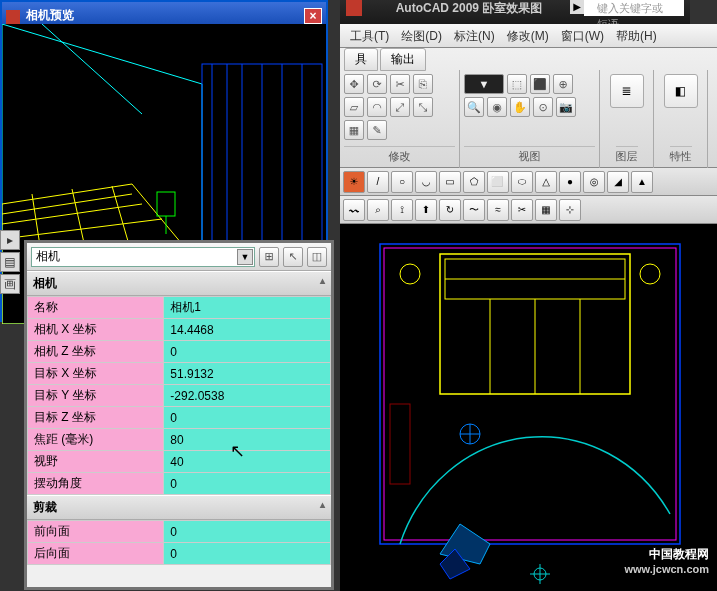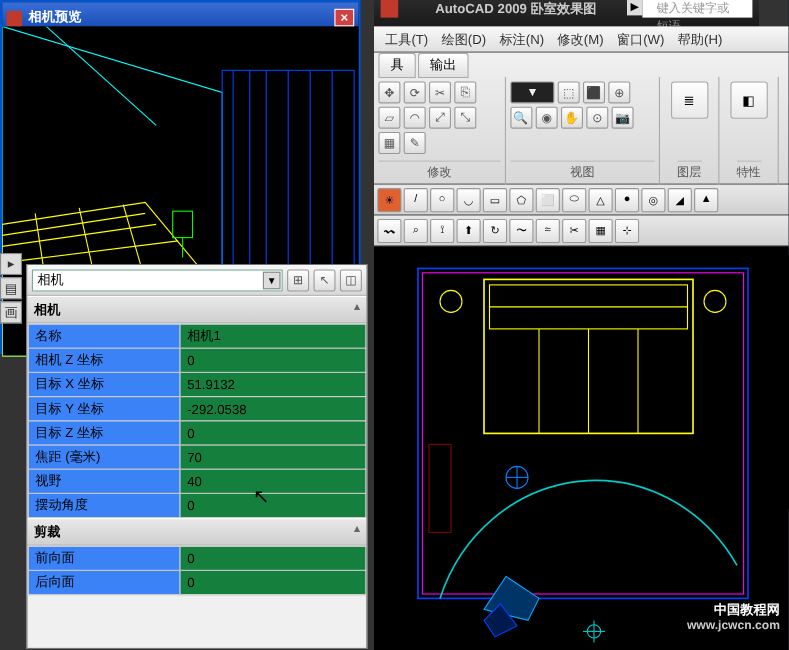--- a/index.html
+++ b/index.html
@@ -29,29 +29,29 @@
 .viewport svg{width:100%;height:100%}
 .preview-win{position:absolute;top:0;left:0;width:328px;height:322px;background:#000;border:2px solid #0055cc}
 .preview-win .pv-title{height:22px;background:linear-gradient(#3a6fd8,#1a4fb8);display:flex;align-items:flex-end;padding:0 4px;color:#fff;font-weight:bold}
 .preview-win .pv-title .picon{width:14px;height:14px;background:#c0392b;margin-right:6px}
 .preview-win .pv-title .txt{flex:1}
 .preview-win .pv-title .close{width:18px;height:16px;background:#d04040;color:#fff;text-align:center;line-height:14px;border:1px solid #fff;font-weight:bold}
 .preview-win .pv-body{width:100%;height:300px;position:relative}
 .preview-win .pv-body svg{width:100%;height:100%}
 .sidetools{position:absolute;top:230px;left:0;width:24px;display:flex;flex-direction:column;gap:2px}
 .sidetools .st{width:20px;height:20px;background:#ddd;border:1px solid #888;color:#333;text-align:center;line-height:18px}
-.props{position:absolute;top:240px;left:24px;width:310px;height:350px;background:#f0f0f0;border:1px solid #737373}
+.props{position:absolute;top:240px;left:24px;width:310px;height:350px;background:#f0f0f0;border:3px solid #737373}
 .props .phead{height:28px;background:linear-gradient(#f8f8f8,#d8d8d8);display:flex;align-items:center;padding:0 4px;gap:4px;border-bottom:1px solid #aaa}
 .props .phead .combo{flex:1;height:20px;background:#fff;border:1px solid #7a9;display:flex;align-items:center;padding:0 4px;position:relative}
 .props .phead .combo .dd{position:absolute;right:1px;width:16px;height:16px;background:#ddd;border:1px solid #888;text-align:center;line-height:14px;font-size:9px}
 .props .sect{background:linear-gradient(#e8e8e8,#d0d0d0);padding:3px 6px;font-weight:bold;border-top:1px solid #fff;border-bottom:1px solid #aaa;display:flex;justify-content:space-between}
 .props .sect .chev{font-size:10px;color:#666}
 .props table{width:100%;border-collapse:collapse}
-.props td{border:1px solid #ccc;padding:2px 6px;background:#15803d;height:19px}
-.props td.k{background:#3b82f6;width:45%}
+.props td{border:1px solid #ccc;padding:2px 6px;background:#5eead4;height:19px}
+.props td.k{background:#f9a8d4;width:45%}
 .cursor{position:absolute;top:440px;left:230px;font-size:18px;color:#000;pointer-events:none}
 .watermark{position:absolute;bottom:16px;right:8px;color:#fff;font-size:16px;font-weight:bold;text-shadow:1px 1px 2px #000;text-align:right;pointer-events:none}
 .watermark .sub{font-size:11px;font-weight:bold;color:#ccc}
 </style>
 </head>
 <body>
 
 <div class="app-bg"></div>
 
 <div class="titlebar">
@@ -220,38 +220,42 @@
     <span>相机</span>
     <span class="chev">▴</span>
   </div>
   <table>
     <tbody>
         <tr>
           <td class="k">名称</td>
           <td>相机1</td>
         </tr>
     <tr>
+          <td class="k">相机 X 坐标</td>
+          <td>14.4468</td>
+        </tr>
+    <tr>
           <td class="k">相机 Z 坐标</td>
           <td>0</td>
         </tr>
     <tr>
           <td class="k">目标 X 坐标</td>
           <td>51.9132</td>
         </tr>
     <tr>
           <td class="k">目标 Y 坐标</td>
           <td>-292.0538</td>
         </tr>
     <tr>
           <td class="k">目标 Z 坐标</td>
           <td>0</td>
         </tr>
     <tr>
           <td class="k">焦距 (毫米)</td>
-          <td>70</td>
+          <td>80</td>
         </tr>
     <tr>
           <td class="k">视野</td>
           <td>40</td>
         </tr>
     <tr>
           <td class="k">摆动角度</td>
           <td>0</td>
         </tr>
   </tbody>

